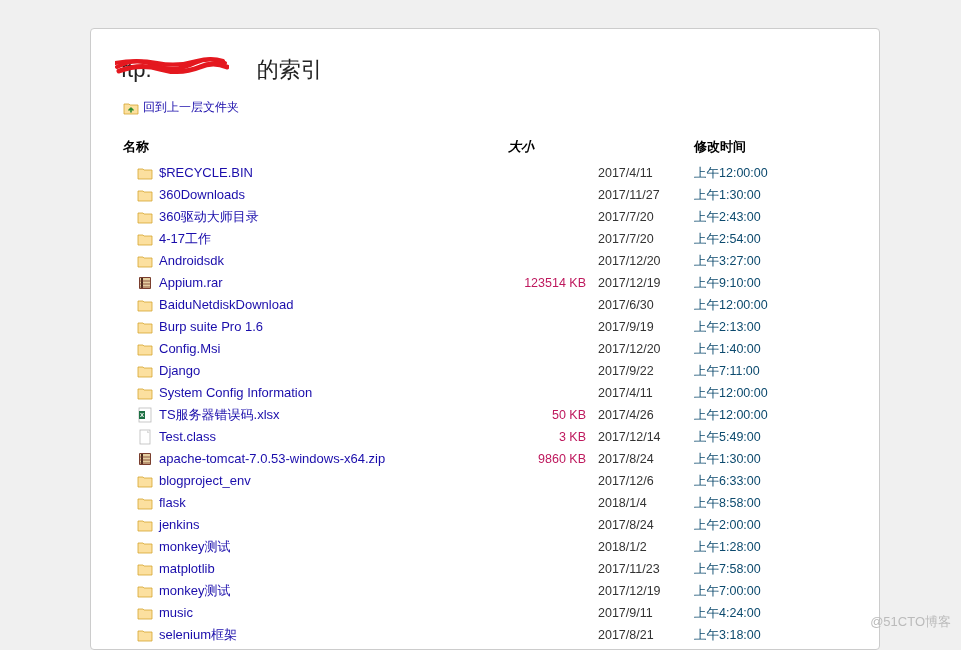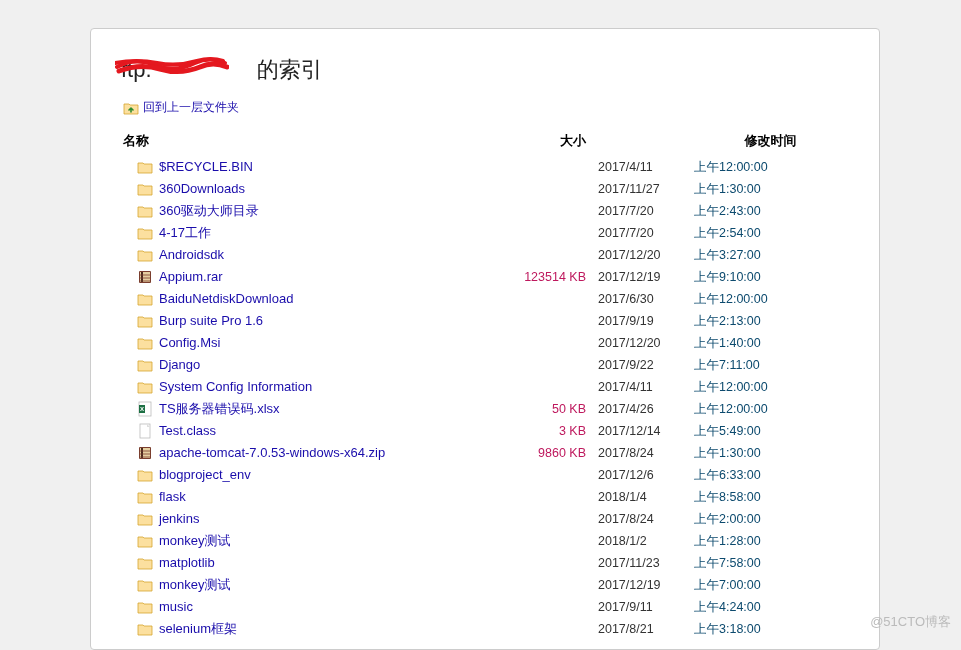--- a/index.html
+++ b/index.html
@@ -37,40 +37,40 @@
     }
     .redacted svg { width: 100%; height: 100%; }
     .up-link {
       display: inline-flex;
       align-items: center;
       gap: 4px;
       color: #1a0dab;
       text-decoration: none;
       font-size: 12px;
       margin-left: 2px;
-      margin-bottom: 12px;
+      margin-bottom: 18px;
       cursor: pointer;
     }
     .up-link .icon { width: 16px; height: 16px; }
     table {
       width: 100%;
       border-collapse: collapse;
       table-layout: fixed;
     }
     thead th {
       text-align: left;
       font-weight: bold;
       font-size: 13px;
       padding: 4px 2px 6px 2px;
       color: #000;
     }
     th.col-name { width: 385px; }
-    th.col-size { width: 90px; text-align: right; padding-right: 10px; }
+    th.col-size { width: 90px; padding-right: 10px; font-style: italic; }
     th.col-date { width: 96px; }
-    th.col-time { width: auto; text-align: center;}
+    th.col-time { width: auto; text-align: left;}
     tbody td {
       padding: 2px 2px;
       vertical-align: middle;
       line-height: 18px;
       font-size: 13px;
     }
     td.name-cell { display: flex; align-items: center; gap: 6px; padding-left: 16px; }
     td.name-cell a { color: #1a0dab; text-decoration: none; cursor: pointer; }
     td.size-cell { text-align: right; color: #be185d; padding-right: 10px; font-size: 12.5px;}
     td.date-cell { color: #333; font-size: 12.5px; }

